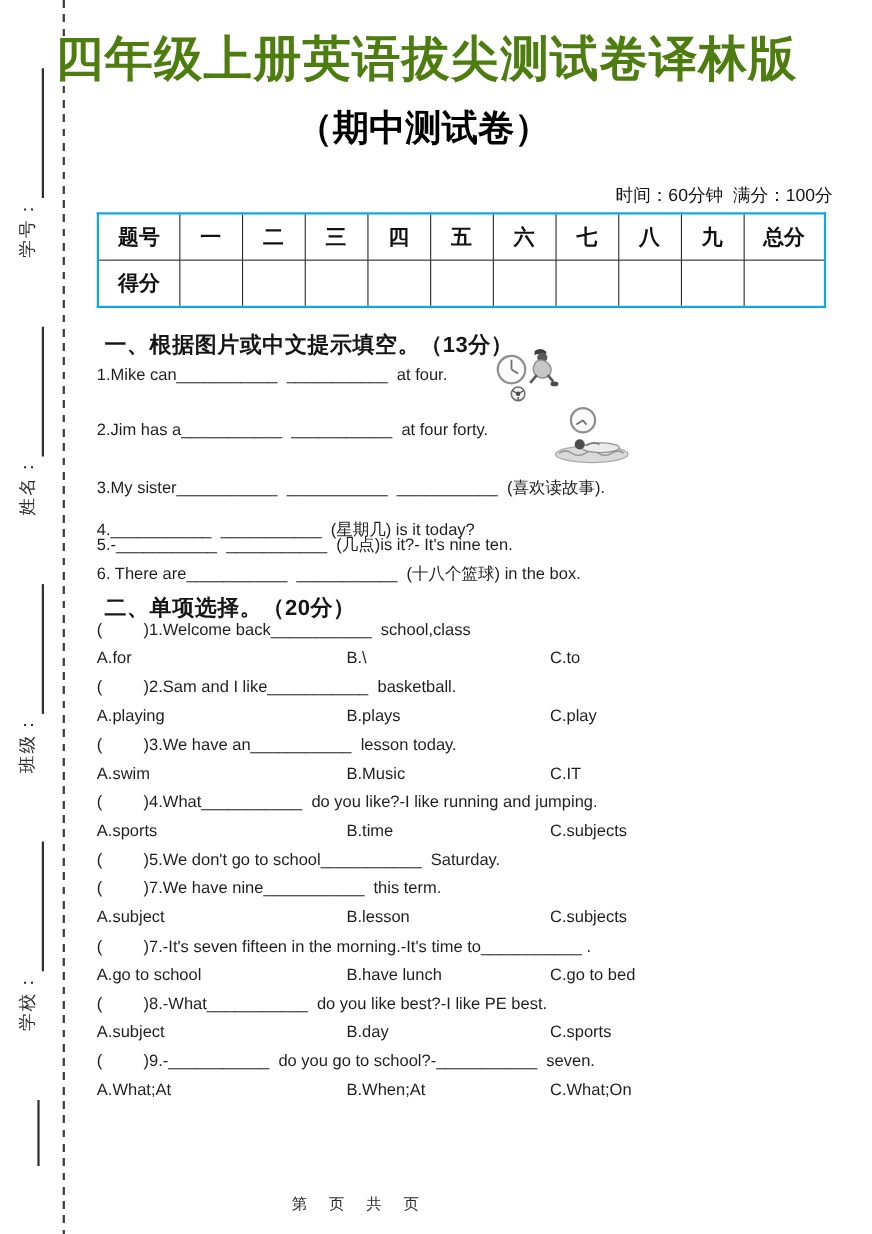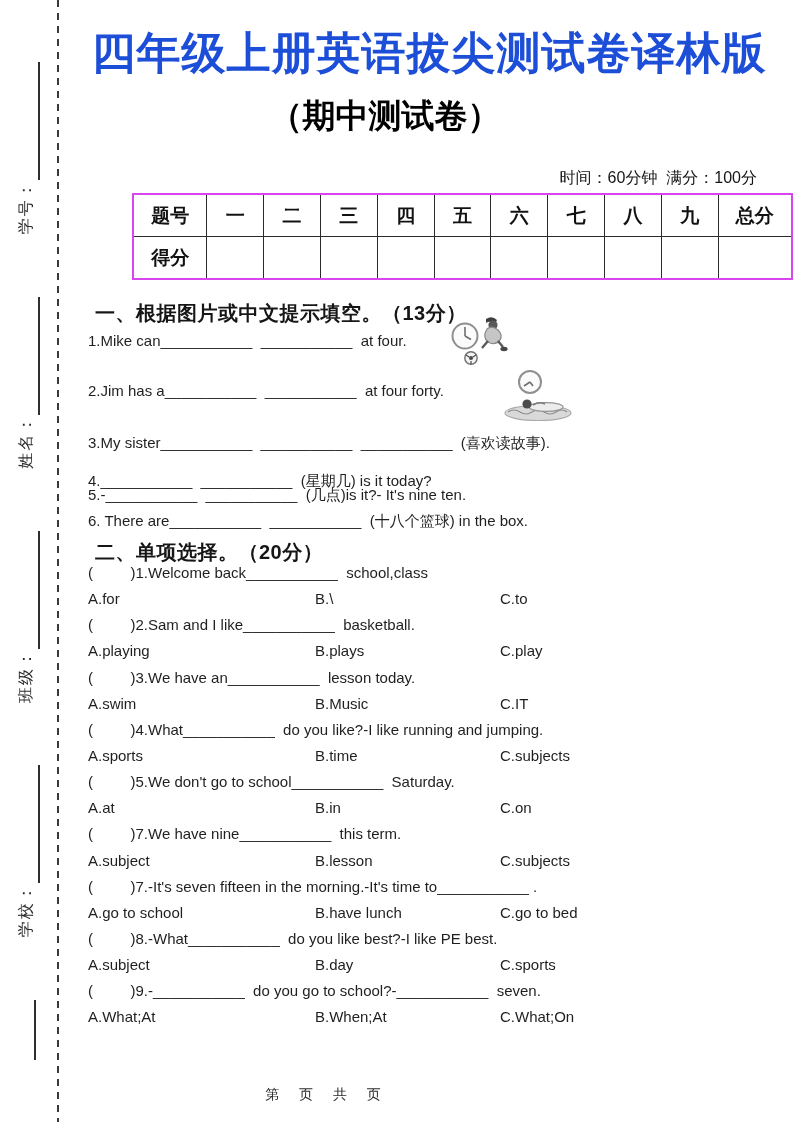--- a/index.html
+++ b/index.html
@@ -23,42 +23,42 @@
     transform:rotate(-90deg) translateX(-1122px);
     display:flex;flex-direction:row-reverse;
     justify-content:space-evenly;align-items:center;
     font-size:16px;color:#2a2a2a;
   }
   .seal-unit{display:inline-flex;align-items:flex-end;}
   .seal-label{line-height:1;padding-bottom:6px;letter-spacing:2px;}
   .seal-line{display:inline-block;width:118px;height:12px;border-bottom:2px solid #2f2f2f;}
   
   .title{
-    position:absolute;left:66px;top:24px;width:726px;
-    text-align:center;font-size:44px;font-weight:bold;color:#1d4ed8;
+    position:absolute;left:50px;top:24px;width:726px;
+    text-align:left;font-size:44px;font-weight:bold;color:#4d7c0f;
     letter-spacing:1px;white-space:nowrap;
   }
   .subtitle{
     position:absolute;left:0;top:94px;width:770px;
     text-align:center;font-size:33px;font-weight:bold;color:#000;
   }
   .meta{
     position:absolute;right:36px;top:168px;
     font-size:16px;color:#141414;white-space:pre-wrap;margin-left:18px;
   }
   
   .score-table{
     position:absolute;left:88px;top:193px;
     border-collapse:collapse;table-layout:fixed;
     font-size:19px;font-weight:600;color:#111;
   }
   .score-table td{
     border:1px solid #2b2b2b;height:41px;text-align:center;padding:0;
   }
-  .score-table{border:2px solid #d946ef;margin-left:44px;}
+  .score-table{border:2px solid #0ea5e9;}
   
   .content{position:absolute;left:88px;top:0;width:676px;font-size:15px;}
   .sec-heading{
     position:absolute;left:7px;font-size:20px;font-weight:bold;color:#161616;
     white-space:pre-wrap;letter-spacing:0.5px;
   }
   .q-line{position:absolute;left:0;font-size:15px;white-space:pre-wrap;color:#1f1f1f;}
   .mcq{position:absolute;left:0;top:564px;width:676px;}
   .mcq-row{position:relative;height:26.15px;white-space:pre-wrap;color:#1f1f1f;}
   .mcq-row .opt{position:absolute;top:0;white-space:pre-wrap;}
@@ -205,25 +205,20 @@
         <span class="opt opt-b">B.Music</span>
         <span class="opt opt-c">C.IT</span>
       </div>
       <div class="mcq-row">(         )4.What___________  do you like?-I like running and jumping.</div>
       <div class="mcq-row">
         <span class="opt opt-a">A.sports</span>
         <span class="opt opt-b">B.time</span>
         <span class="opt opt-c">C.subjects</span>
       </div>
       <div class="mcq-row">(         )5.We don't go to school___________  Saturday.</div>
-      <div class="mcq-row">
-        <span class="opt opt-a">A.at</span>
-        <span class="opt opt-b">B.in</span>
-        <span class="opt opt-c">C.on</span>
-      </div>
       <div class="mcq-row">(         )7.We have nine___________  this term.</div>
       <div class="mcq-row">
         <span class="opt opt-a">A.subject</span>
         <span class="opt opt-b">B.lesson</span>
         <span class="opt opt-c">C.subjects</span>
       </div>
       <div class="mcq-row">(         )7.-It's seven fifteen in the morning.-It's time to___________ .</div>
       <div class="mcq-row">
         <span class="opt opt-a">A.go to school</span>
         <span class="opt opt-b">B.have lunch</span>

